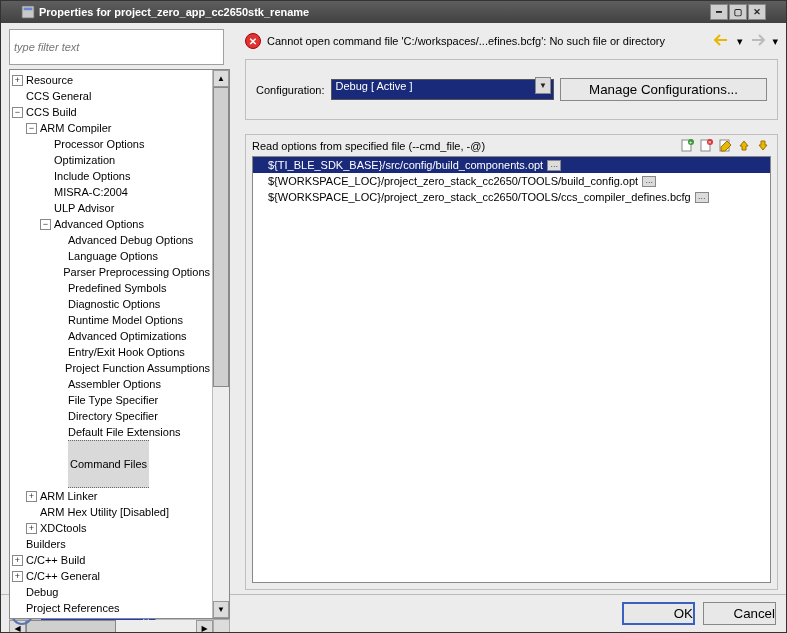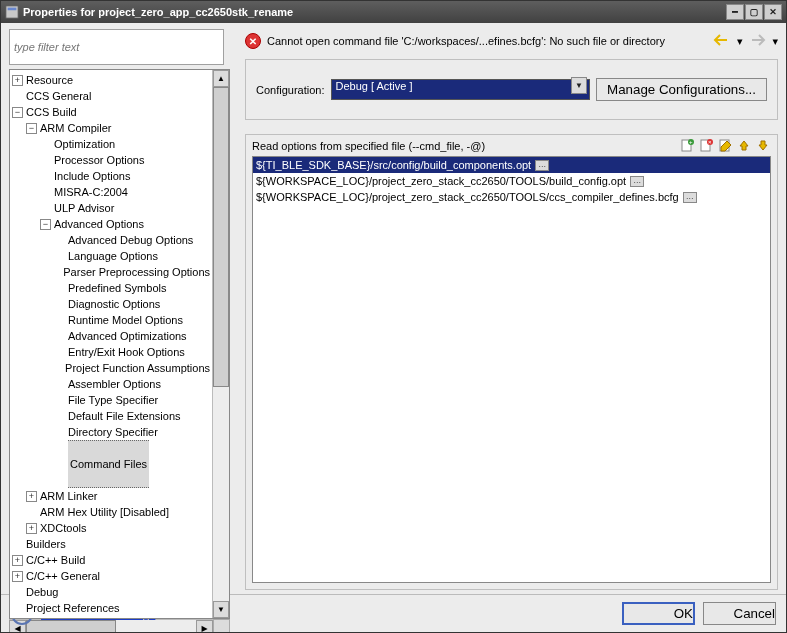--- a/index.html
+++ b/index.html
@@ -12,21 +12,21 @@
     overflow: hidden;
     border: 1px solid #333;
   }
   .titlebar {
     height: 22px;
     background: linear-gradient(#5e5e5e, #414141);
     color: #fff;
     font-weight: bold;
     display: flex;
     align-items: center;
-    padding: 0 4px;
+    padding: 0 20px;
     gap: 4px;
   }
   .titlebar .icon-app { width: 14px; height: 14px; }
   .titlebar span.title { flex: 1; }
   .win-controls { display: flex; gap: 1px; }
   .win-btn {
     width: 18px; height: 16px;
     background: #cfcfcf;
     border: 1px solid #888;
     display: flex; align-items: center; justify-content: center;
@@ -106,21 +106,21 @@
   .config-group label { color:#000; }
   .config-select {
     flex: 1; height: 21px;
     background: #1a2a7a; color:#fff;
     border: 1px solid #555;
     display:flex; align-items:center; justify-content:space-between;
     padding: 0 2px 8px 4px;
   }
   .select-btn { width:16px; height:17px; background:#dcdcdc; border:1px solid #888; display:flex;align-items:center;justify-content:center;font-size:8px;color:#222;}
   .manage-btn {
-    height: 23px; padding: 0 10px;
+    height: 23px; padding: 0 28px;
     background: #e8e8e8; border: 1px solid #888;
   }
   .list-region {
     border: 1px solid #bfbfbf;
     margin-top: 14px;
     flex: 1;
     display:flex; flex-direction:column;
     background:#ececec;
   }
   .list-header {
@@ -128,21 +128,21 @@
     gap:4px;
   }
   .list-header span.lbl { flex:1; }
   .toolicon { width:15px; height:15px; display:inline-flex; align-items:center; justify-content:center; border:0px; }
   .file-list {
     background:#fff; border:1px solid #888;
     margin: 0 6px 6px 6px;
     flex:1;
     overflow:hidden;
   }
-  .file-list .row { padding: 1px 3px; line-height:14px; white-space:nowrap; display:flex; align-items:center; gap:4px;}
+  .file-list .row { padding: 1px 15px; line-height:14px; white-space:nowrap; display:flex; align-items:center; gap:4px;}
   .file-list .row.selected { background:#1a2a7a; color:#fff; }
   .file-list .row.selected .row-btn{ background:#dcdcdc; border:1px solid #888; color:#000; width:14px; height:11px; font-size:8px; display:flex;align-items:center;justify-content:center;}
   .row-btn { background:#dcdcdc; border:1px solid #888; width:14px; height:11px; font-size:8px; display:flex;align-items:center;justify-content:center;}
   .footer {
     height: 38px;
     border-top:1px solid #bbb;
     background:#ececec;
     display:flex; align-items:center;
     padding: 0 10px;
     gap: 8px;
@@ -188,25 +188,25 @@
               <span>CCS Build</span>
             </li>
           <ul>
             <li>
                 <span class="exp">−</span>
                 <span>ARM Compiler</span>
               </li>
             <ul>
               <li>
                   <span class="exp-hidden"></span>
+                  <span>Processor Options</span>
+                </li>
+              <li>
+                  <span class="exp-hidden"></span>
                   <span>Optimization</span>
-                </li>
-              <li>
-                  <span class="exp-hidden"></span>
-                  <span>Processor Options</span>
                 </li>
               <li>
                   <span class="exp-hidden"></span>
                   <span>Include Options</span>
                 </li>
               <li>
                   <span class="exp-hidden"></span>
                   <span>MISRA-C:2004</span>
                 </li>
               <li>
@@ -257,25 +257,25 @@
                 <li>
                     <span class="exp-hidden"></span>
                     <span>Assembler Options</span>
                   </li>
                 <li>
                     <span class="exp-hidden"></span>
                     <span>File Type Specifier</span>
                   </li>
                 <li>
                     <span class="exp-hidden"></span>
+                    <span>Directory Specifier</span>
+                  </li>
+                <li>
+                    <span class="exp-hidden"></span>
                     <span>Default File Extensions</span>
-                  </li>
-                <li>
-                    <span class="exp-hidden"></span>
-                    <span>Directory Specifier</span>
                   </li>
                 <li>
                     <span class="exp-hidden"></span>
                     <span class="tree-item-selected">Command Files</span>
                   </li>
               </ul>
             </ul>
             <li>
                 <span class="exp">+</span>
                 <span>ARM Linker</span>

